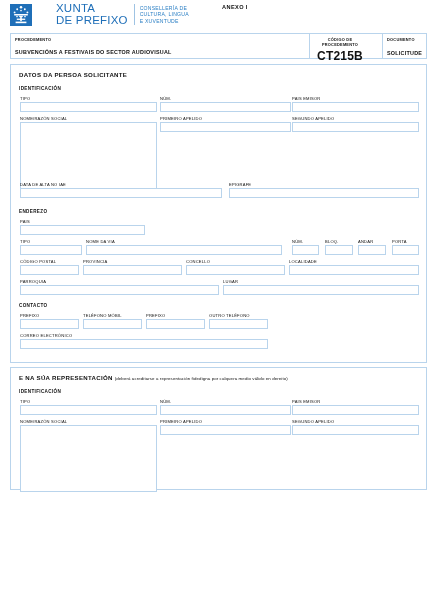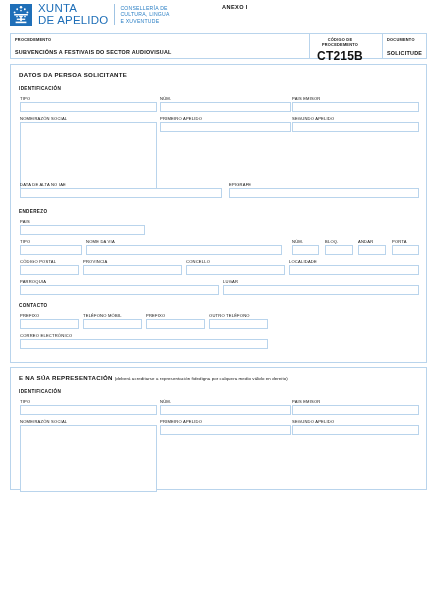--- a/index.html
+++ b/index.html
@@ -26,21 +26,21 @@
   }
   .coat {
     width: 22px;
     height: 22px;
     background: #1f6fb8;
     position: relative;
     flex: 0 0 auto;
   }
   .coat svg { display: block; }
   .logo-text {
-    margin-left: 6px;
+    margin-left: 24px;
     display: flex;
     align-items: center;
   }
   .logo-word {
     color: #1f6fb8;
     font-size: 11.5px;
     line-height: 11.5px;
     letter-spacing: 0.2px;
     font-weight: 400;
   }
@@ -184,21 +184,21 @@
         <rect x="6.8" y="14.6" width="8.4" height="1.3"></rect>
         <rect x="5.6" y="17.6" width="10.8" height="1.6"></rect>
         <circle cx="7.0" cy="12.6" r="0.8"></circle>
         <circle cx="15.0" cy="12.6" r="0.8"></circle>
       </g>
     </svg>
   </div>
   <div class="logo-text">
     <div class="logo-word">
       <span>XUNTA</span>
-      <span>DE APELIDO</span>
+      <span>DE PREFIXO</span>
     </div>
     <div class="logo-sep"></div>
     <div class="logo-cons">
       <span>CONSELLERÍA DE</span>
       <span>CULTURA, LINGUA</span>
       <span>E XUVENTUDE</span>
     </div>
   </div>
 </div>
 

